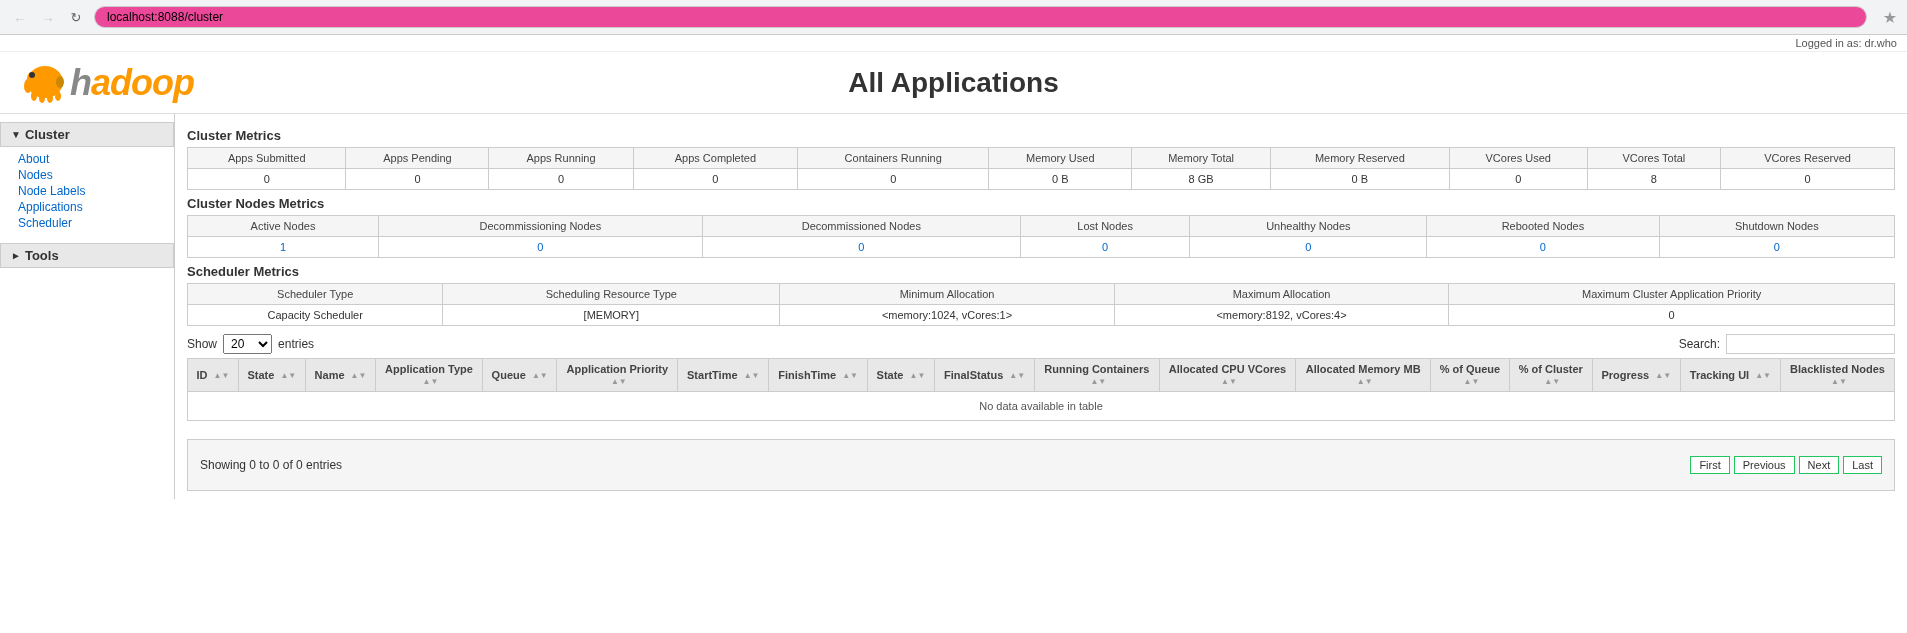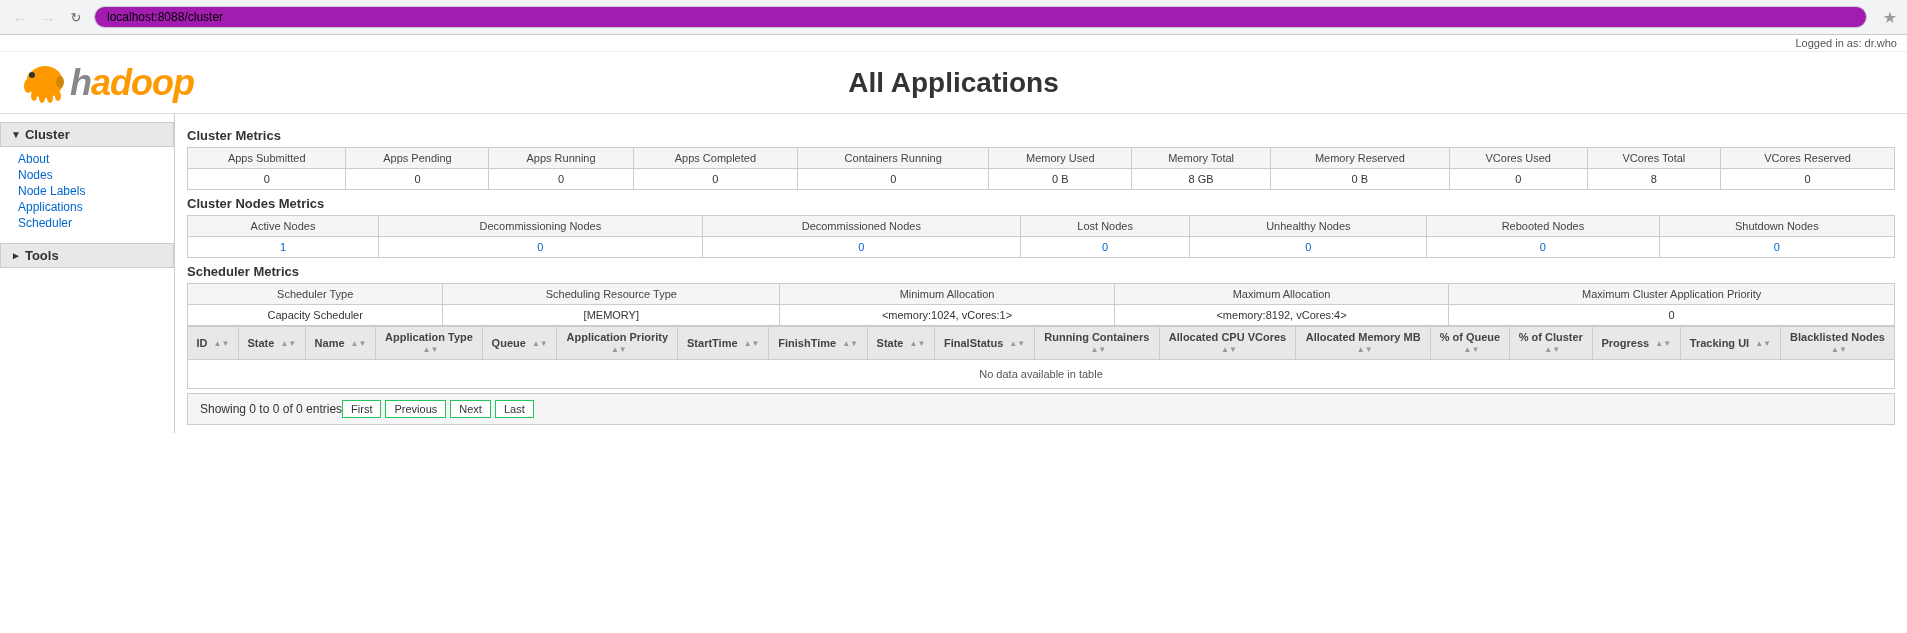--- a/index.html
+++ b/index.html
@@ -21,21 +21,21 @@
       display: flex; align-items: center; justify-content: center;
     }
     .browser-nav-btn.disabled { color: #ccc; cursor: default; }
     .browser-refresh { font-size: 13px; }
     .address-bar {
       flex: 1;
       border: 1px solid #ccc;
       border-radius: 12px;
       padding: 3px 12px;
       font-size: 12px;
-      background: #a21caf;
+      background: #ec4899;
     }
     .browser-star { margin-left: 8px; color: #999; font-size: 16px; cursor: pointer; }
 
     
     .app-header {
       display: flex;
       align-items: center;
       padding: 8px 20px;
       border-bottom: 1px solid #ddd;
       position: relative;
@@ -149,23 +149,23 @@
       vertical-align: middle;
     }
 
     .no-data-row td {
       text-align: center; color: #555; padding: 8px;
     }
 
     
     .pagination-bar {
       background: #f5f5f5; border: 1px solid #ccc;
-      padding: 6px 12px;
-      display: flex; align-items: center;
-      font-size: 12px; margin-top: 4px;
+      padding: 16px 12px;
+      display: flex; justify-content: space-between; align-items: center;
+      font-size: 12px; margin-top: 18px;
     }
     .pagination-btns { display: flex; gap: 4px; }
     .pagination-btns button {
       padding: 2px 8px; font-size: 11px;
       border: 1px solid #22c55e; background: #fff; cursor: pointer;
       color: #333;
     }
   </style>
 </head>
 <body>
@@ -302,20 +302,37 @@
         <tr>
           <td>Capacity Scheduler</td>
           <td>[MEMORY]</td>
           <td>&lt;memory:1024, vCores:1&gt;</td>
           <td>&lt;memory:8192, vCores:4&gt;</td>
           <td>0</td>
         </tr>
       </tbody>
     </table>
 
+    <div class="table-controls">
+      <div class="show-entries">
+        <span>Show</span>
+        <select>
+          <option>10</option>
+          <option selected="">20</option>
+          <option>25</option>
+          <option>50</option>
+          <option>100</option>
+        </select>
+        <span>entries</span>
+      </div>
+      <div class="search-box">
+        <label>Search:</label>
+        <input type="text" style="">
+      </div>
+    </div>
 
     <table class="apps-table">
       <thead>
         <tr>
           <th>
             <span>ID</span>
             <span class="sort-arrows">▲▼</span>
           </th>
           <th>
             <span>State</span>

